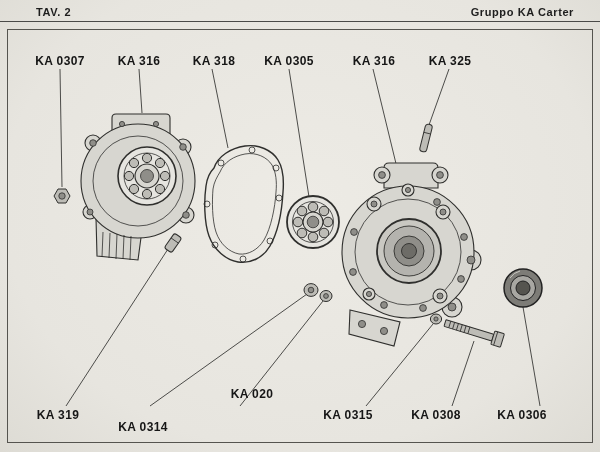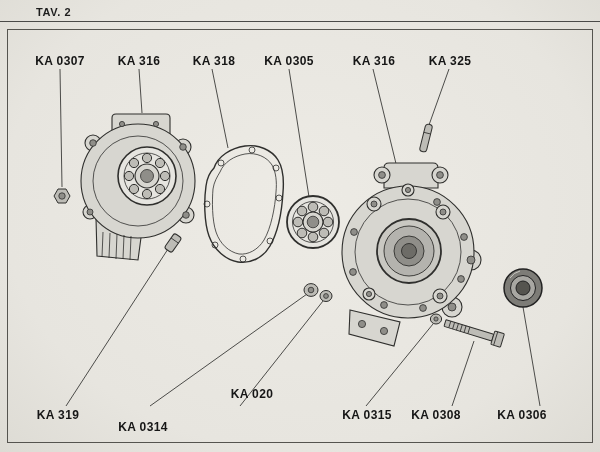--- a/index.html
+++ b/index.html
@@ -41,20 +41,21 @@
   .lite   { fill:#e6e5e0; stroke:#2f2f2d; stroke-width:1; }
   .ln     { fill:none; stroke:#2f2f2d; stroke-width:0.8; }
   .metal  { fill:#bdbcb6; stroke:#2f2f2d; stroke-width:1; }
 </style>
 </head>
 <body>
 
 <div class="page">
 
   <div class="header-plate">TAV. 2</div>
+  <div class="header-title">Gruppo KA Carter</div>
   <div class="header-rule"></div>
   <div class="frame"></div>
 
   <svg class="diagram-svg" width="600" height="452" viewBox="0 0 600 452">
 
     <g>
       <line class="leader" x1="60" y1="69" x2="62" y2="187"></line>
       <line class="leader" x1="139" y1="69" x2="142" y2="113"></line>
       <line class="leader" x1="212" y1="69" x2="228" y2="148"></line>
       <line class="leader" x1="289" y1="69" x2="309" y2="197"></line>
@@ -224,17 +225,17 @@
   <div class="part-label" style="left:60px;  top:54px;">KA 0307</div>
   <div class="part-label" style="left:139px; top:54px;">KA 316</div>
   <div class="part-label" style="left:214px; top:54px;">KA 318</div>
   <div class="part-label" style="left:289px; top:54px;">KA 0305</div>
   <div class="part-label" style="left:374px; top:54px;">KA 316</div>
   <div class="part-label" style="left:450px; top:54px;">KA 325</div>
 
   <div class="part-label" style="left:58px;  top:408px;">KA 319</div>
   <div class="part-label" style="left:143px; top:420px;">KA 0314</div>
   <div class="part-label" style="left:232px; top:387px;margin-left:20px;">KA 020</div>
-  <div class="part-label" style="left:367px; top:408px;">KA 0315</div>
+  <div class="part-label" style="left:348px; top:408px;">KA 0315</div>
   <div class="part-label" style="left:436px; top:408px;">KA 0308</div>
   <div class="part-label" style="left:522px; top:408px;">KA 0306</div>
 
 </div>
 
 </body></html>

